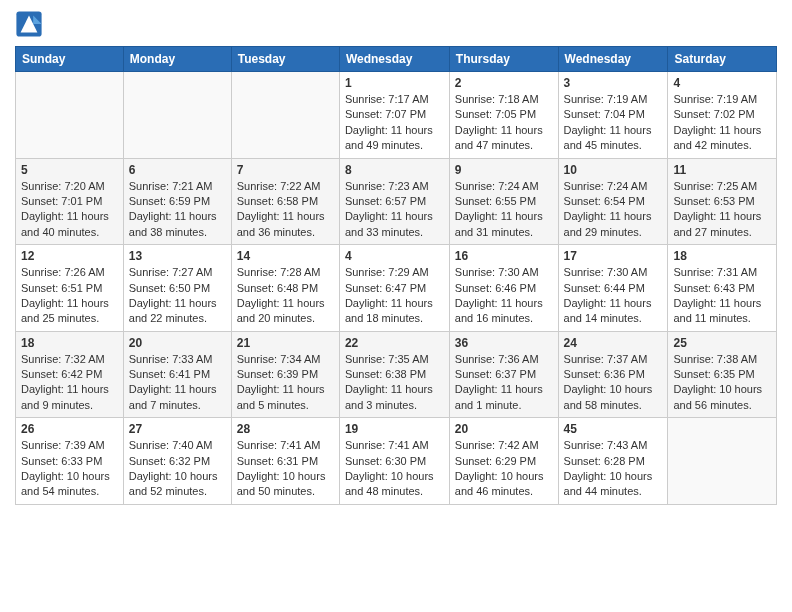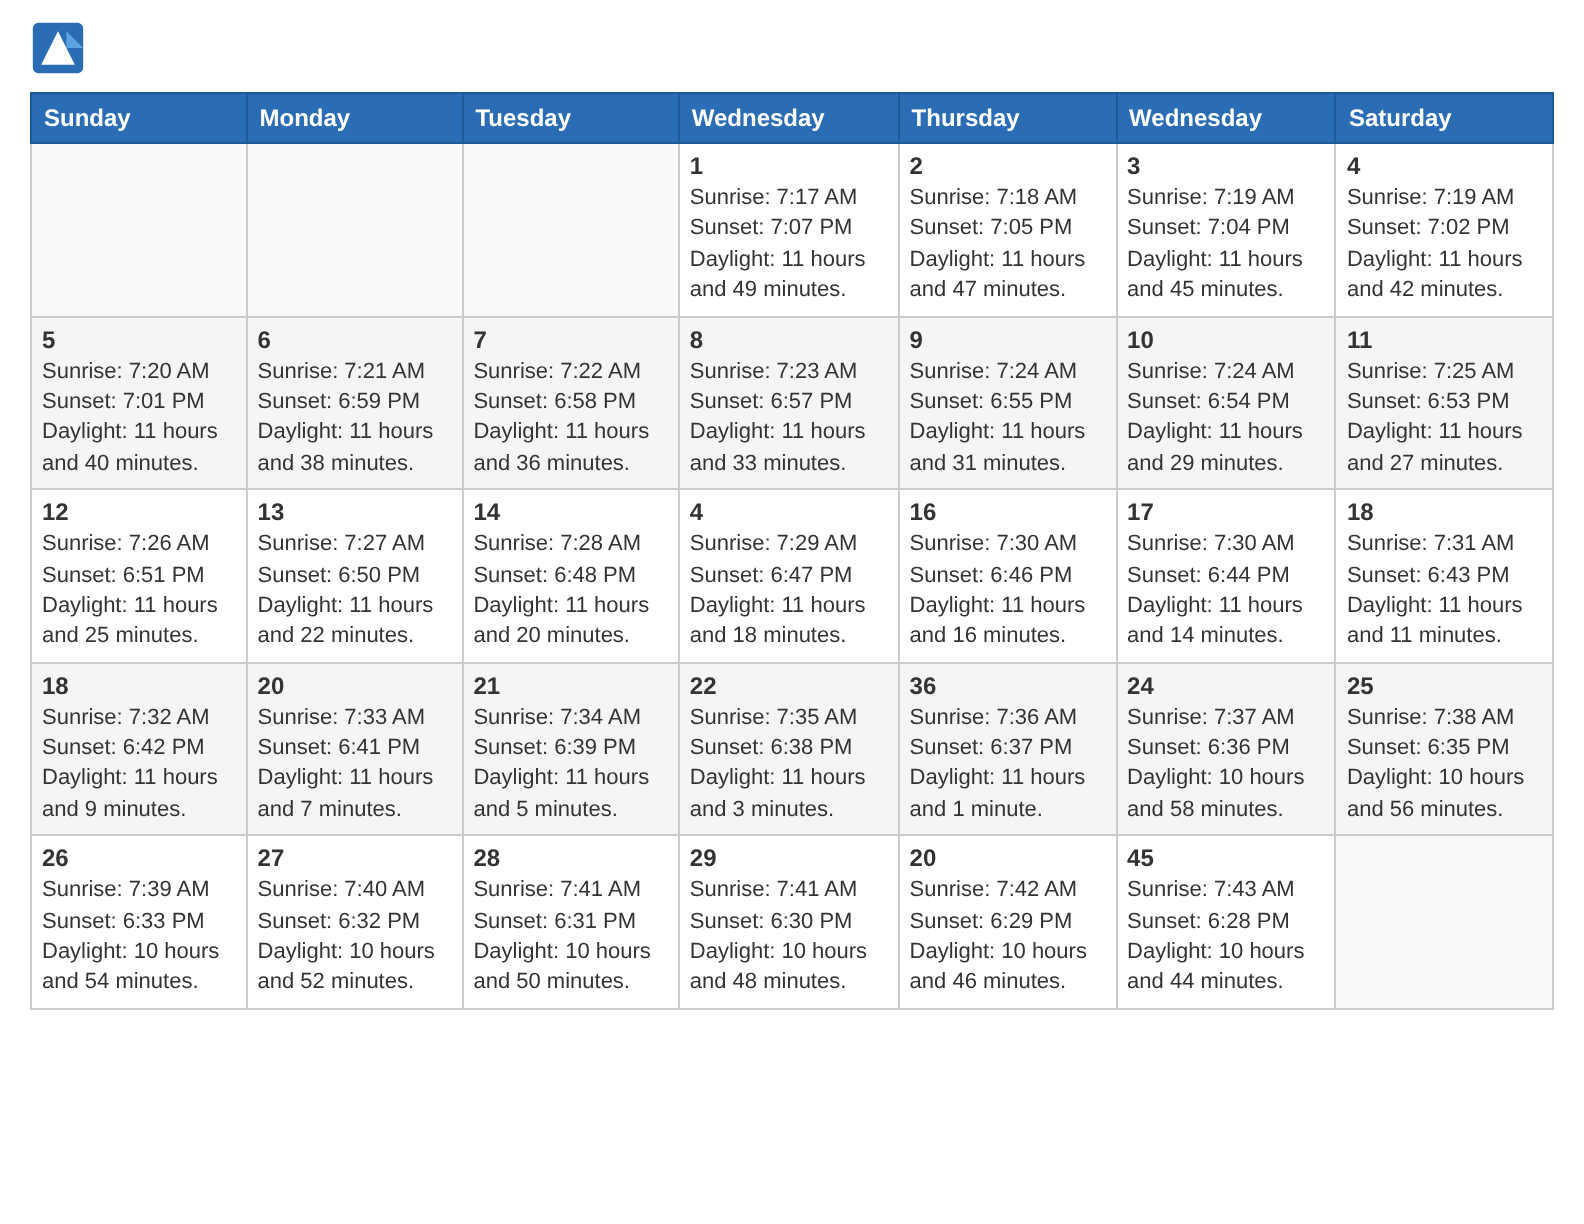--- a/index.html
+++ b/index.html
@@ -248,21 +248,21 @@
           </td>
           <td>
             <span class="day-num">27</span>
             <div class="day-info">Sunrise: 7:40 AM<br>Sunset: 6:32 PM<br>Daylight: 10 hours and 52 minutes.</div>
           </td>
           <td>
             <span class="day-num">28</span>
             <div class="day-info">Sunrise: 7:41 AM<br>Sunset: 6:31 PM<br>Daylight: 10 hours and 50 minutes.</div>
           </td>
           <td>
-            <span class="day-num">29</span>
+            <span class="day-num">19</span>
             <div class="day-info">Sunrise: 7:41 AM<br>Sunset: 6:30 PM<br>Daylight: 10 hours and 48 minutes.</div>
           </td>
           <td>
             <span class="day-num">20</span>
             <div class="day-info">Sunrise: 7:42 AM<br>Sunset: 6:29 PM<br>Daylight: 10 hours and 46 minutes.</div>
           </td>
           <td>
             <span class="day-num">45</span>
             <div class="day-info">Sunrise: 7:43 AM<br>Sunset: 6:28 PM<br>Daylight: 10 hours and 44 minutes.</div>
           </td>

